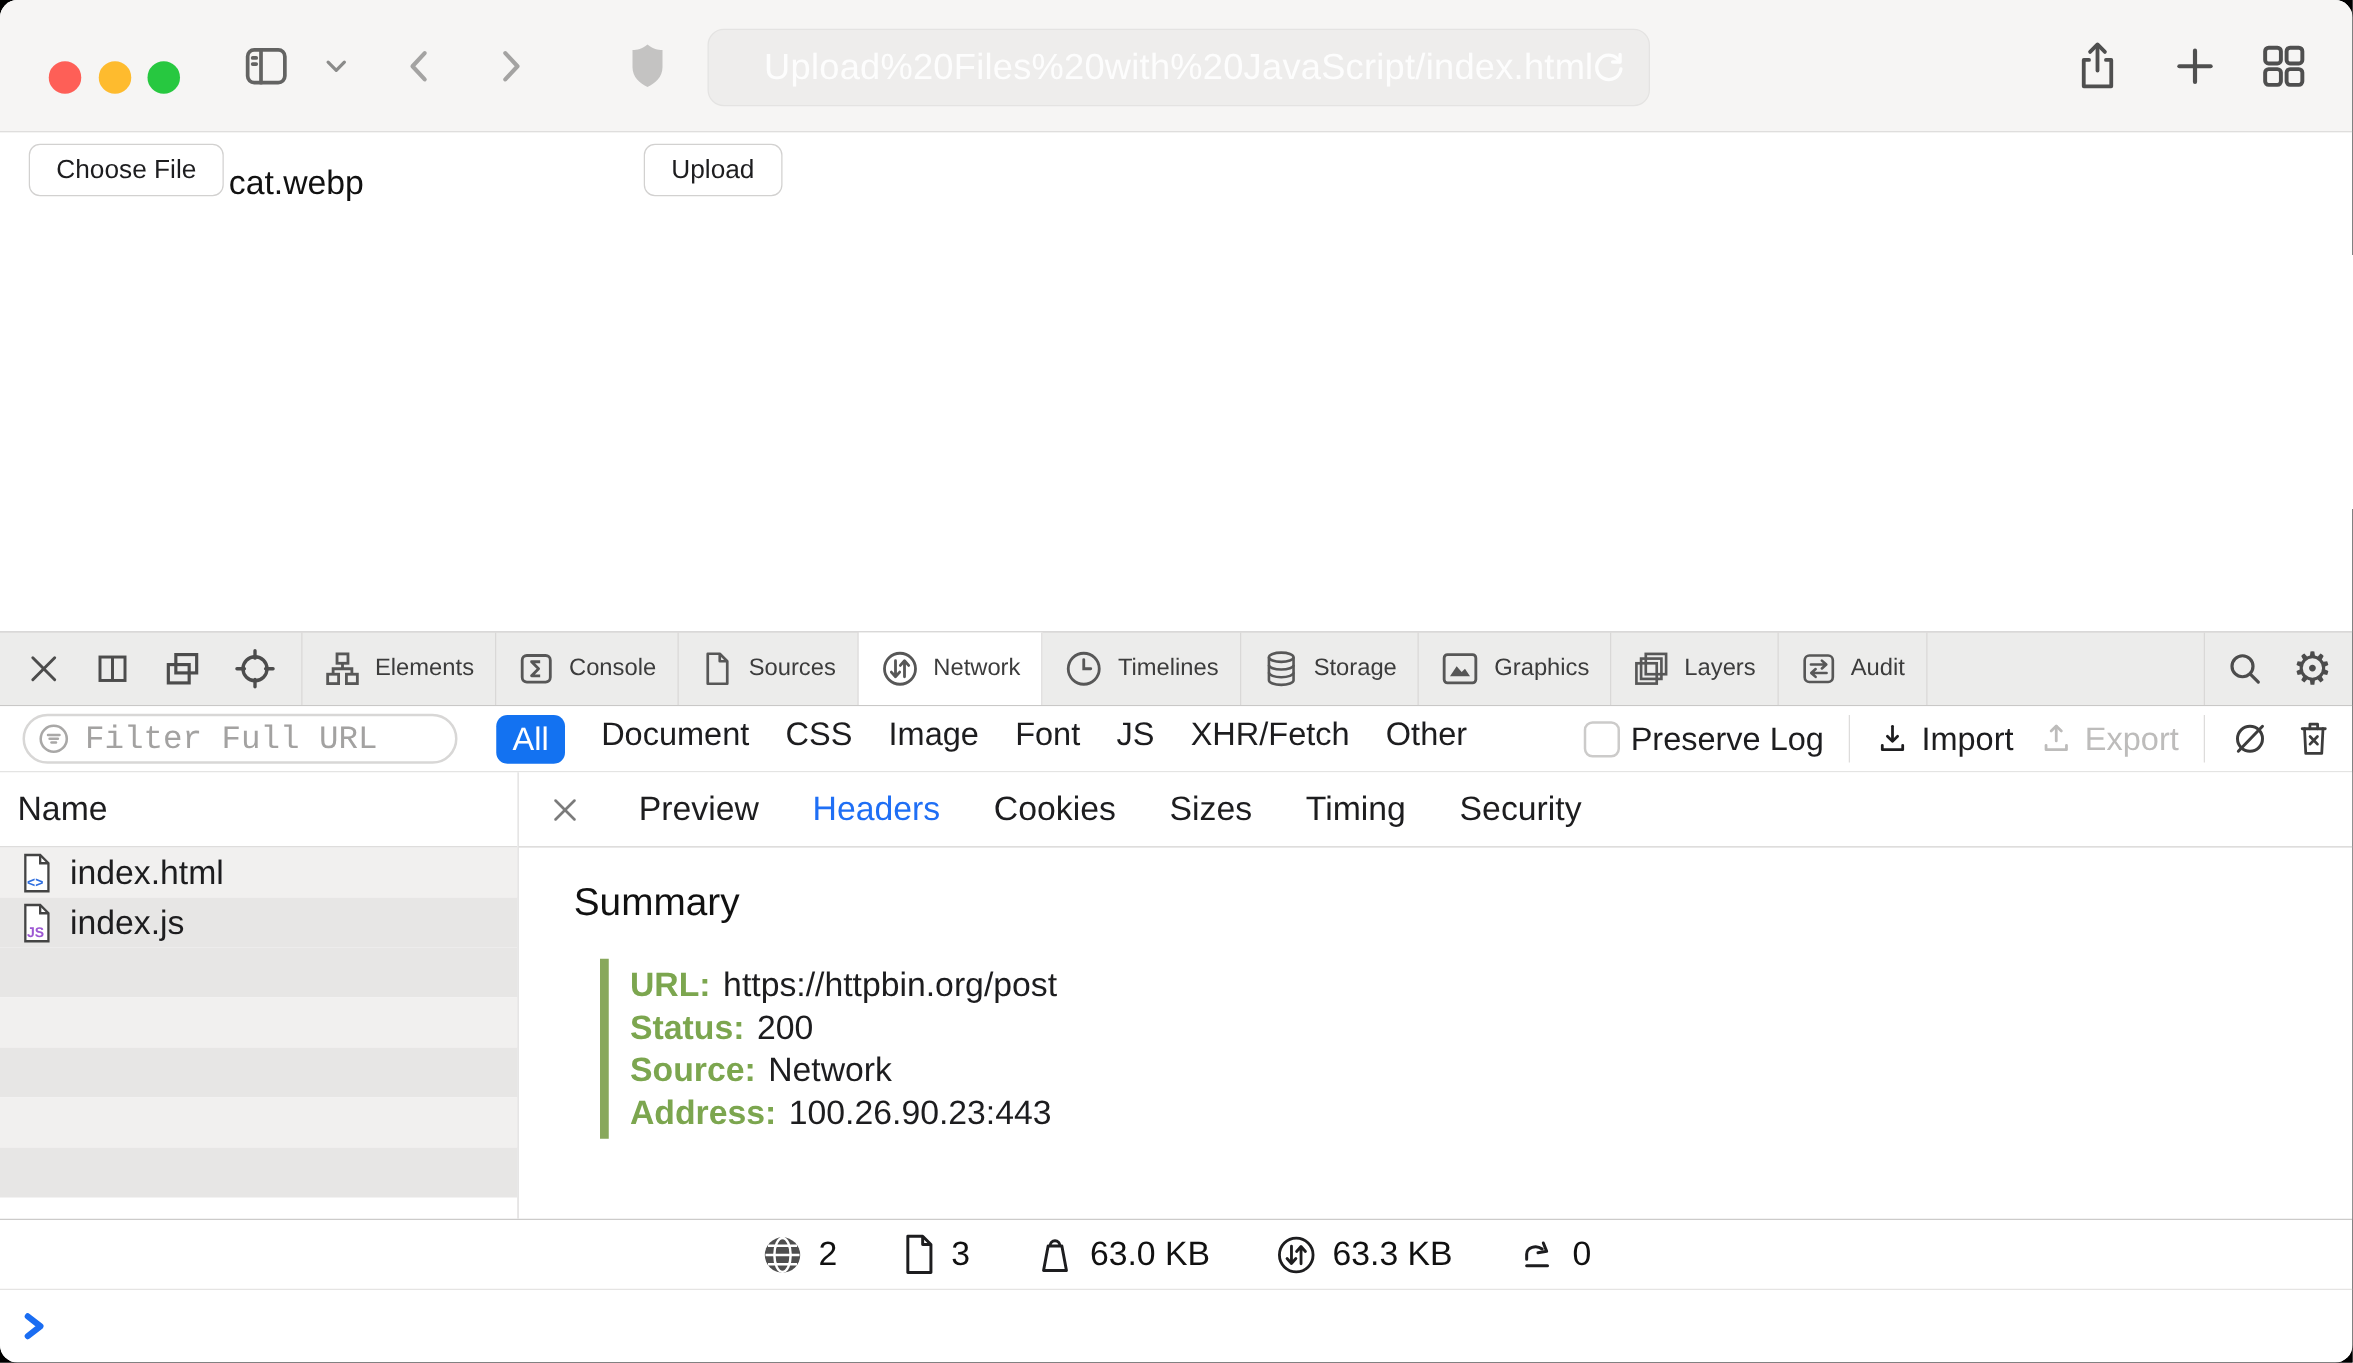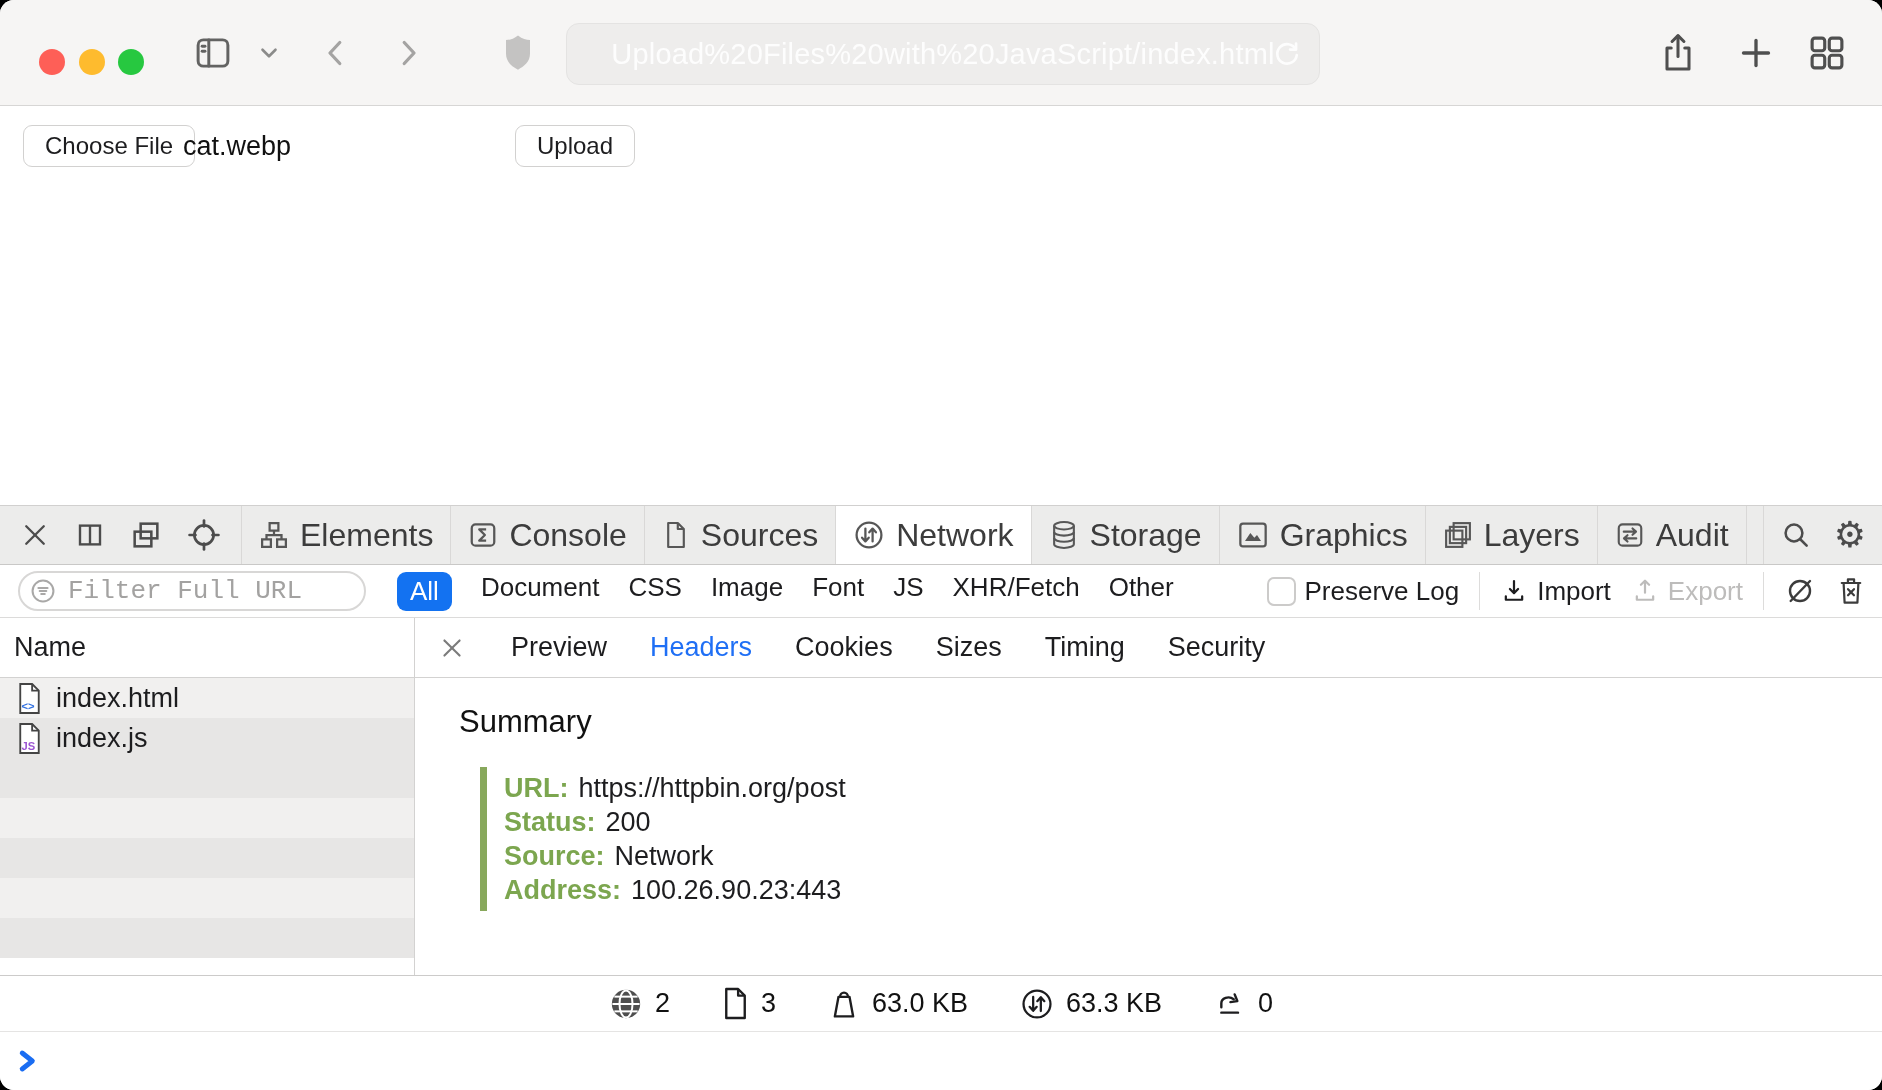--- a/index.html
+++ b/index.html
@@ -14,29 +14,29 @@
   .tl.yellow{left:79px;background:#febb2e;}
   .tl.green{left:118px;background:#27c840;}
   .tb-ic{position:absolute;top:0;height:105px;display:flex;align-items:center;color:#636362;}
   .url-field{position:absolute;left:566px;top:23px;width:752px;height:60px;background:#eeedec;border:1px solid #e4e3e2;
              border-radius:13px;display:flex;align-items:center;justify-content:center;}
   .url-text{color:#fdfdfd;font-size:29px;letter-spacing:.2px;}
   .url-reload{position:absolute;right:16px;top:14px;color:#fdfdfd;}
 
   
   .page{position:absolute;top:106px;left:0;right:0;height:399px;background:#fff;}
-  .btn{position:absolute;top:19px;height:42px;background:#fff;border:1px solid #d2d1d0;border-radius:9px;
-       font-size:24px;color:#1d1d1f;display:flex;align-items:center;padding:12px 21px;box-sizing:border-box;}
+  .btn{position:absolute;top:9px;height:42px;background:#fff;border:1px solid #d2d1d0;border-radius:9px;
+       font-size:21px;color:#1d1d1f;display:flex;align-items:center;padding:12px 21px;box-sizing:border-box;}
   .file-name{position:absolute;left:183px;top:25px;font-size:27px;color:#111;}
 
   
   .dt-toolbar{position:absolute;top:505px;left:0;right:0;height:60px;background:#ececeb;border-top:1px solid #d1d0cf;
               border-bottom:1px solid #c9c8c7;box-sizing:border-box;display:flex;align-items:stretch;white-space:nowrap;}
   .dt-cluster{display:flex;align-items:center;gap:25px;padding:0 20px;border-right:1px solid #d9d8d7;color:#4c4c4c;}
-  .dt-tab{display:flex;align-items:center;gap:11px;padding:0 17px;border-right:1px solid #d9d8d7;font-size:32px;color:#3c3c3c;cursor:default;}
+  .dt-tab{display:flex;align-items:center;gap:11px;padding:0 17px;border-right:1px solid #d9d8d7;font-size:19px;color:#3c3c3c;cursor:default;}
   .dt-tab .ic{color:#575757;}
   .dt-tab.active{background:#fff;}
   .dt-right{margin-left:auto;display:flex;align-items:center;gap:22px;padding:0 16px;border-left:1px solid #d9d8d7;color:#4c4c4c;}
 
   
   .filter-row{position:absolute;top:565px;left:0;right:0;height:53px;background:#fff;border-bottom:1px solid #dcdbda;
               box-sizing:border-box;display:flex;align-items:center;}
   .filter-input{margin-left:18px;width:348px;height:40px;border:2px solid #d8d7d6;border-radius:20px;display:flex;
                 align-items:center;gap:9px;padding:0 6px 0 9px;box-sizing:border-box;color:#a9a8a7;font-family:Liberation Mono, monospace;}
   .filter-input input{border:none;outline:none;flex:1;font-size:26px;font-family:inherit;color:#444;background:transparent;}
@@ -221,20 +221,29 @@
     </div>
     <div class="dt-tab active">
       <span class="ic">
         <svg width="32" height="32" viewBox="0 0 24 24" fill="none" stroke="currentColor" stroke-width="1.7" stroke-linecap="round" stroke-linejoin="round">
           <circle cx="12" cy="12" r="9.3"></circle>
             <path d="M9.3 7.2 V16.4 M6.8 14 L9.3 16.8 L11.8 14"></path>
             <path d="M14.7 16.8 V7.6 M12.2 10 L14.7 7.2 L17.2 10"></path>
         </svg>
       </span>
       <span>Network</span>
+    </div>
+    <div class="dt-tab">
+      <span class="ic">
+        <svg width="32" height="32" viewBox="0 0 24 24" fill="none" stroke="currentColor" stroke-width="1.7" stroke-linecap="round">
+          <circle cx="12" cy="12" r="9.3"></circle>
+            <path d="M12 6.5 V12 H16.2"></path>
+        </svg>
+      </span>
+      <span>Timelines</span>
     </div>
     <div class="dt-tab">
       <span class="ic">
         <svg width="30" height="32" viewBox="0 0 24 26" fill="none" stroke="currentColor" stroke-width="1.7">
           <ellipse cx="12" cy="5.5" rx="8" ry="3"></ellipse>
             <path d="M4 5.5 V20.5 A8 3 0 0 0 20 20.5 V5.5"></path>
           <path d="M4 10.5 A8 3 0 0 0 20 10.5"></path>
             <path d="M4 15.5 A8 3 0 0 0 20 15.5"></path>
         </svg>
       </span>

